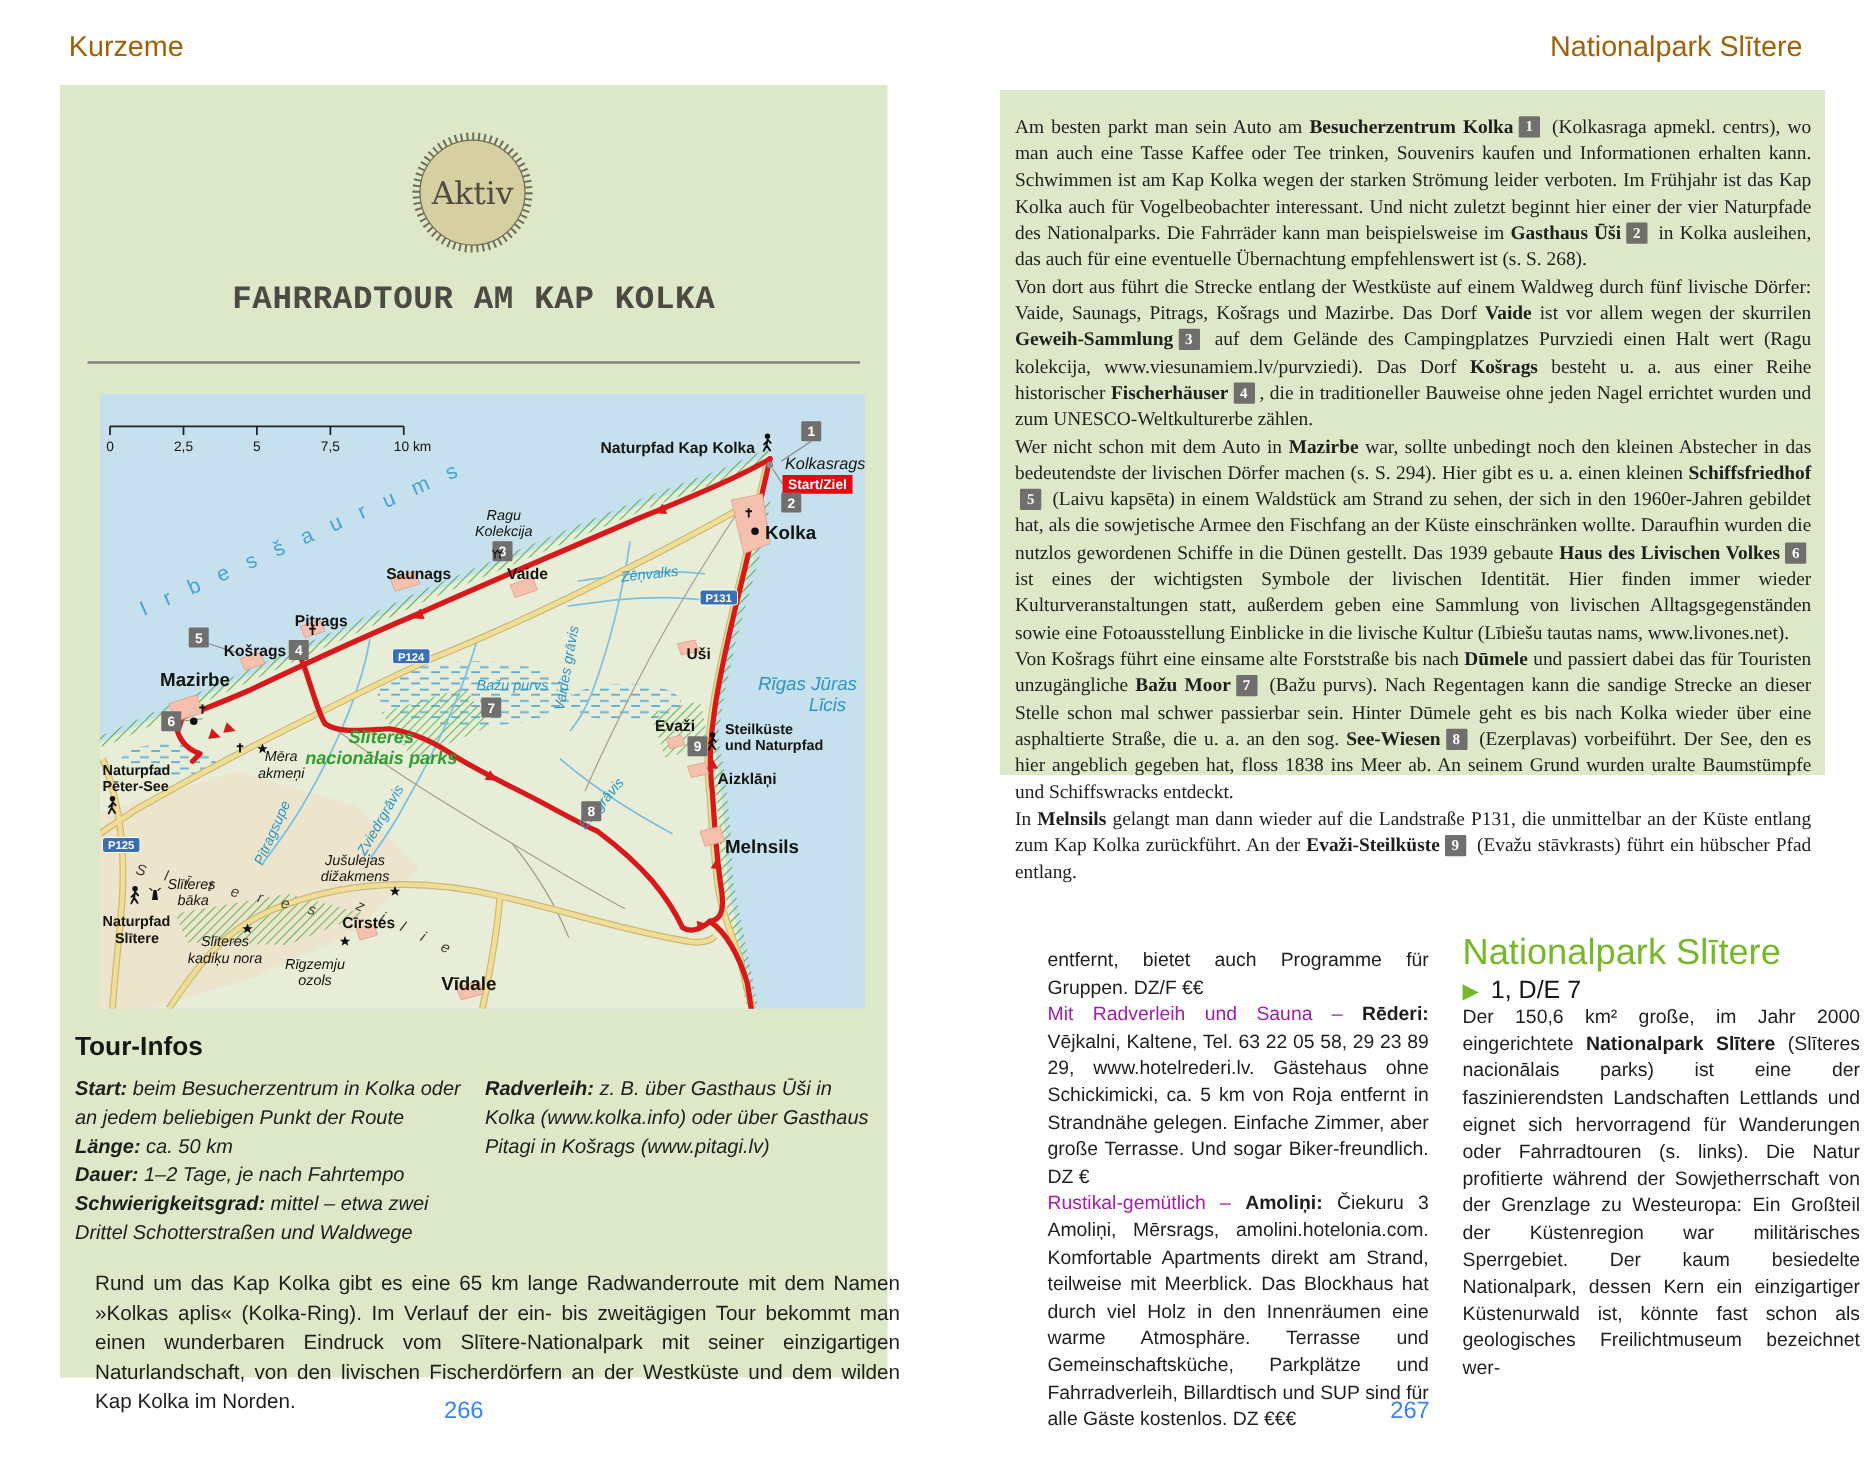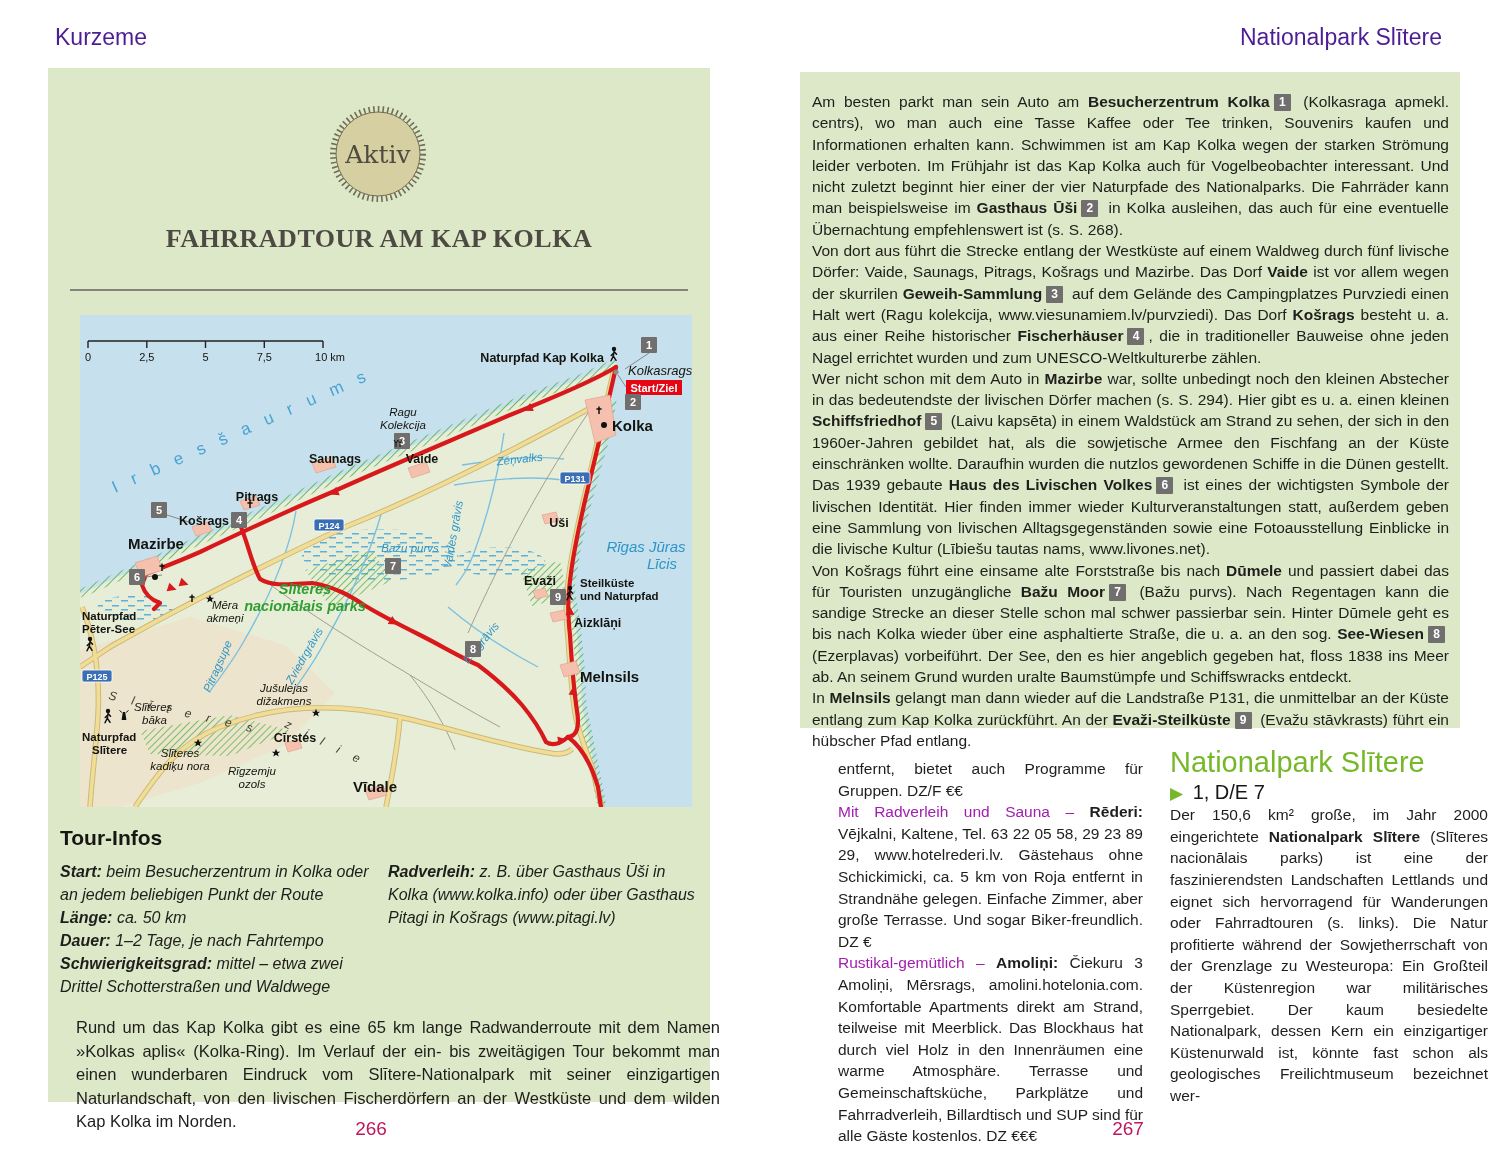--- a/index.html
+++ b/index.html
@@ -1,46 +1,46 @@
 <!DOCTYPE html>
 <html lang="de"><head>
 <meta charset="utf-8">
 <style>
   html,body{margin:0;padding:0;background:#ffffff;}
   body{font-family:"Liberation Sans",sans-serif;color:#1e1e1c;}
   .sheet{position:relative;width:1500px;height:1170px;background:#fff;overflow:hidden;}
-  .hdr{position:absolute;top:24px;font-size:23px;color:#4c1d95;}
+  .hdr{position:absolute;top:24px;font-size:23px;color:#a16207;}
   .hdr-left{left:55px;}
   .hdr-right{right:58px;text-align:right;}
   .greenbox{position:absolute;background:#dce8c7;}
   .leftbox{left:48px;top:68px;width:662px;height:1034px;}
-  .rightbox{left:800px;top:72px;width:660px;height:656px;}
+  .rightbox{left:800px;top:72px;width:660px;height:548px;font-family:Liberation Serif, serif;}
   .badge-svg{position:absolute;left:328px;top:104px;width:100px;height:100px;}
   .title{position:absolute;left:48px;top:224px;width:662px;margin:0;text-align:center;
-         font-family:Liberation Serif, serif;font-weight:700;font-size:26px;
+         font-family:Liberation Mono, monospace;font-weight:700;font-size:26px;
          letter-spacing:.5px;color:#4c4a42;}
   .rule{position:absolute;left:70px;top:281px;width:618px;border:0;border-top:2px solid #83837a;}
   .map{position:absolute;left:80px;top:315px;width:612px;height:492px;display:block;}
   .map text{font-family:"Liberation Sans",sans-serif;}
   .ti-head{position:absolute;left:60px;top:826px;margin:0;font-size:21px;font-weight:700;color:#161614;text-align:center;}
   .ti-col{position:absolute;top:860px;width:316px;font-size:16px;line-height:23px;}
   .ti-col p{margin:0;font-style:italic;}
   .ti-a{left:60px;}
   .ti-b{left:388px;}
   .intro{position:absolute;left:60px;top:1000px;width:644px;margin:16px;font-size:16.5px;line-height:23.5px;text-align:justify;}
   .rb-inner{padding:19px 11px 0 12px;}
   .rb-inner p{margin:0;font-size:15.5px;line-height:21.3px;text-align:justify;}
   .col{position:absolute;font-size:15.5px;line-height:21.6px;margin-left:30px;}
   .col p{margin:0;text-align:justify;}
   .colA{left:808px;top:758px;width:305px;}
   .colB{left:1140px;top:752px;width:318px;}
   .green-head{margin:0 0 8px 0;font-size:29px;font-weight:400;color:#76b82a;}
   .mapref{margin:0 0 24px 0;font-size:20px;color:#161614;}
   .mapref .tri{font-size:17px;}
-  .pageno{position:absolute;top:1118px;width:90px;text-align:center;font-size:19px;color:#be185d;}
+  .pageno{position:absolute;top:1118px;width:90px;text-align:center;font-size:19px;color:#3b82f6;}
   .pn-left{left:326px;}
   .pn-right{left:1083px;}
   .b{font-weight:700;}
   .o{color:#a21caf;}
   .tri{color:#76b82a;margin-right:4px;}
   .m{display:inline-block;background:#716f6d;color:#fff;font-weight:700;width:17px;height:17px;
      line-height:17px;font-size:12px;text-align:center;margin:0 4px;border-radius:1px;vertical-align:1px;}
   
   .mpb{font-weight:700;fill:#14140f;font-size:12.5px;}
   .mpb-lg{font-weight:700;fill:#14140f;font-size:15px;}

